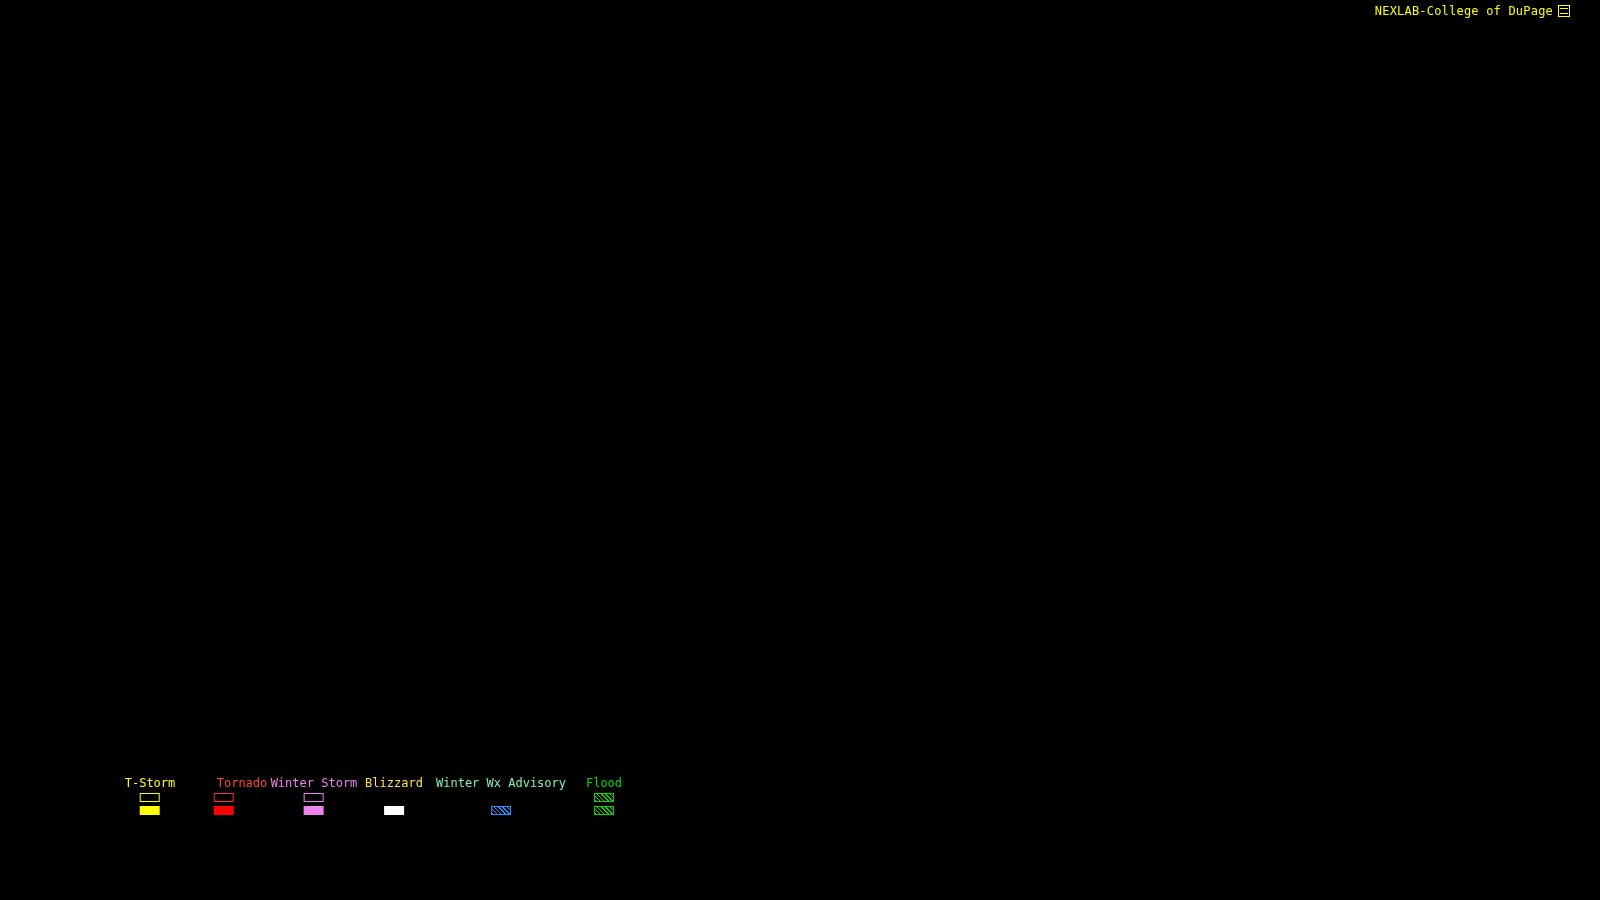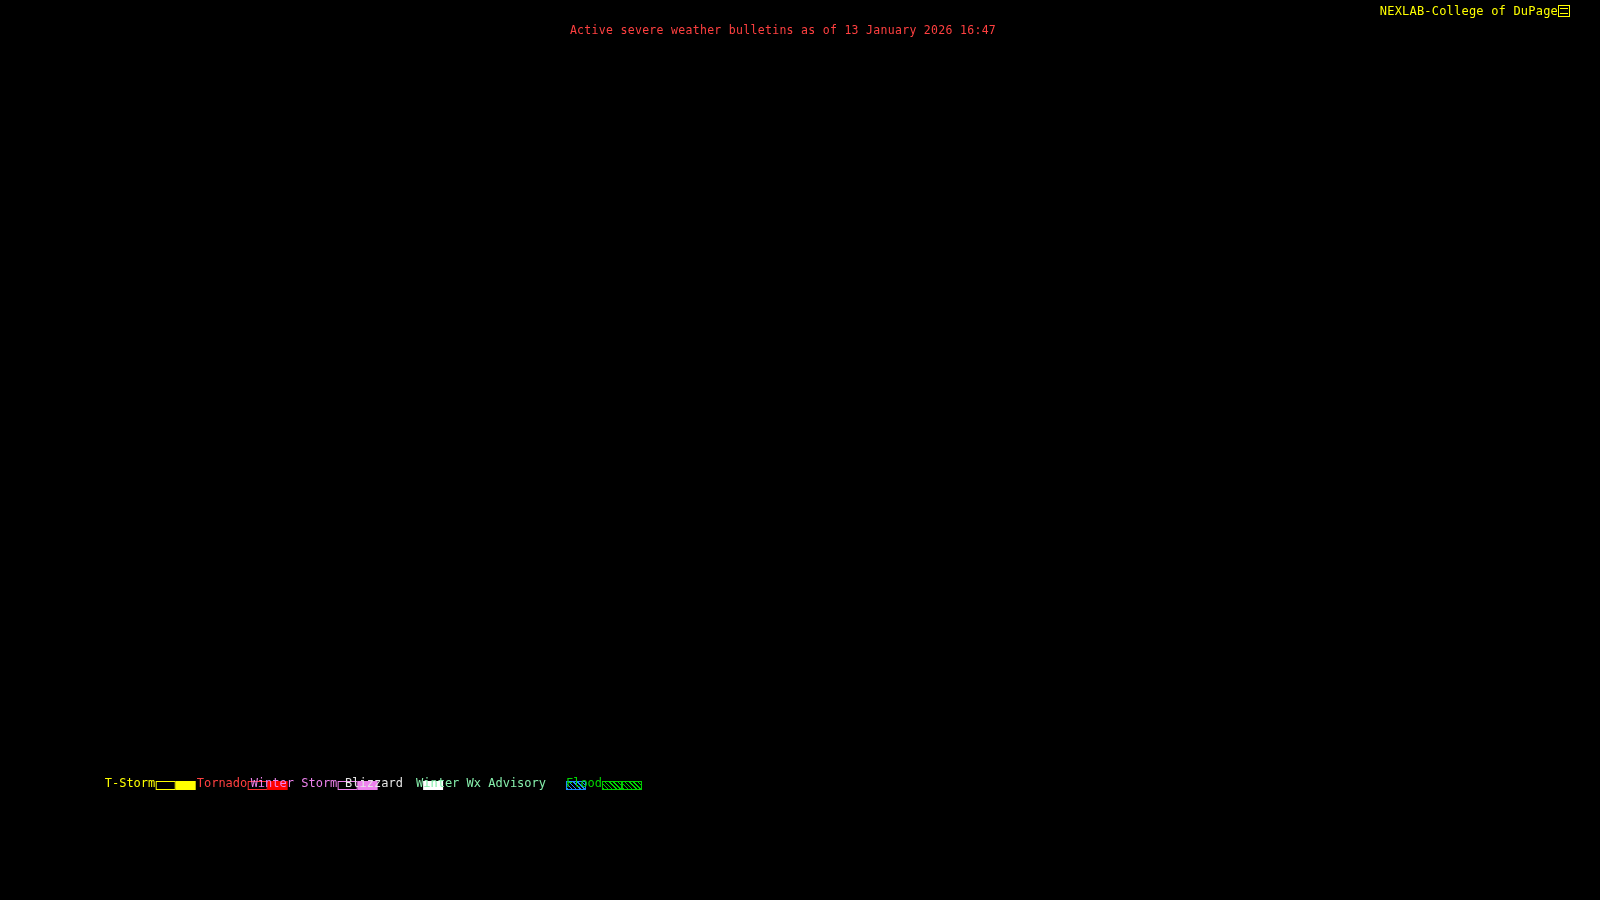--- a/index.html
+++ b/index.html
@@ -18,20 +18,21 @@
     position: absolute;
     inset: 0;
     background: #000000;
   }
   .brand {
     position: absolute;
     top: 4px;
     right: 30px;
     display: flex;
     align-items: center;
+    gap: 5px;
     font-size: 12px;
     letter-spacing: 0.2px;
     white-space: nowrap;
   }
   .brand-logo {
     width: 10px;
     height: 10px;
     border: 1px solid #FFFF00;
     position: relative;
     flex: 0 0 auto;
@@ -66,21 +67,21 @@
     left: 0;
     top: 775px;
     width: 700px;
     height: 50px;
   }
   .legend-col {
     position: absolute;
     top: 2px;
     transform: translateX(-50%);
     display: flex;
-    flex-direction: row;
+    flex-direction: column;
     align-items: center;
     white-space: nowrap;
   }
   .legend-col .colhead {
     font-size: 12px;
     line-height: 13px;
     height: 13px;
   }
   .swatch {
     width: 20px;
@@ -93,21 +94,20 @@
 </head>
 <body style="background: rgb(0, 0, 0);">
 
 <div class="map-canvas">
 
   <div class="brand">
     <span class="brand-text" style="color: rgb(255, 255, 0);">NEXLAB-College of DuPage</span>
     <span class="brand-logo"></span>
   </div>
 
-  <div class="bulletin-title" style="color: rgb(255, 64, 64);">Active severe weather bulletins as of 13 January 2026 16:47</div>
 
   <div class="legend">
 
     <div class="legend-col" style="left:150px">
       <div class="colhead" style="color: rgb(255, 255, 0);">T-Storm</div>
       <div class="swatch watch" style="border: 1px solid rgb(255, 255, 0);"></div>
       <div class="swatch warning" style="background: rgb(255, 255, 0);"></div>
     </div>
 
     <div class="legend-col" style="left:224px">
@@ -116,21 +116,21 @@
       <div class="swatch warning" style="background: rgb(255, 0, 0);"></div>
     </div>
 
     <div class="legend-col" style="left:314px">
       <div class="colhead" style="color: rgb(238, 130, 238);">Winter Storm</div>
       <div class="swatch watch" style="border: 1px solid rgb(238, 130, 238);"></div>
       <div class="swatch warning" style="background: rgb(238, 130, 238);"></div>
     </div>
 
     <div class="legend-col" style="left:394px">
-      <div class="colhead" style="color: #e5e5e5;">Blizzard</div>
+      <div class="colhead" style="color: #fde047;">Blizzard</div>
       <div class="swatch watch" style="visibility: hidden;"></div>
       <div class="swatch warning" style="background: rgb(255, 255, 255);"></div>
     </div>
 
     <div class="legend-col" style="left:501px">
       <div class="colhead" style="color: #86efac;">Winter Wx Advisory</div>
       <div class="swatch watch" style="visibility: hidden;"></div>
       <div class="swatch warning" style="border: 1px solid rgb(30, 144, 255); background-image: repeating-linear-gradient(45deg, rgb(30, 144, 255) 0px, rgb(30, 144, 255) 1px, transparent 1px, transparent 3px);"></div>
     </div>
 

